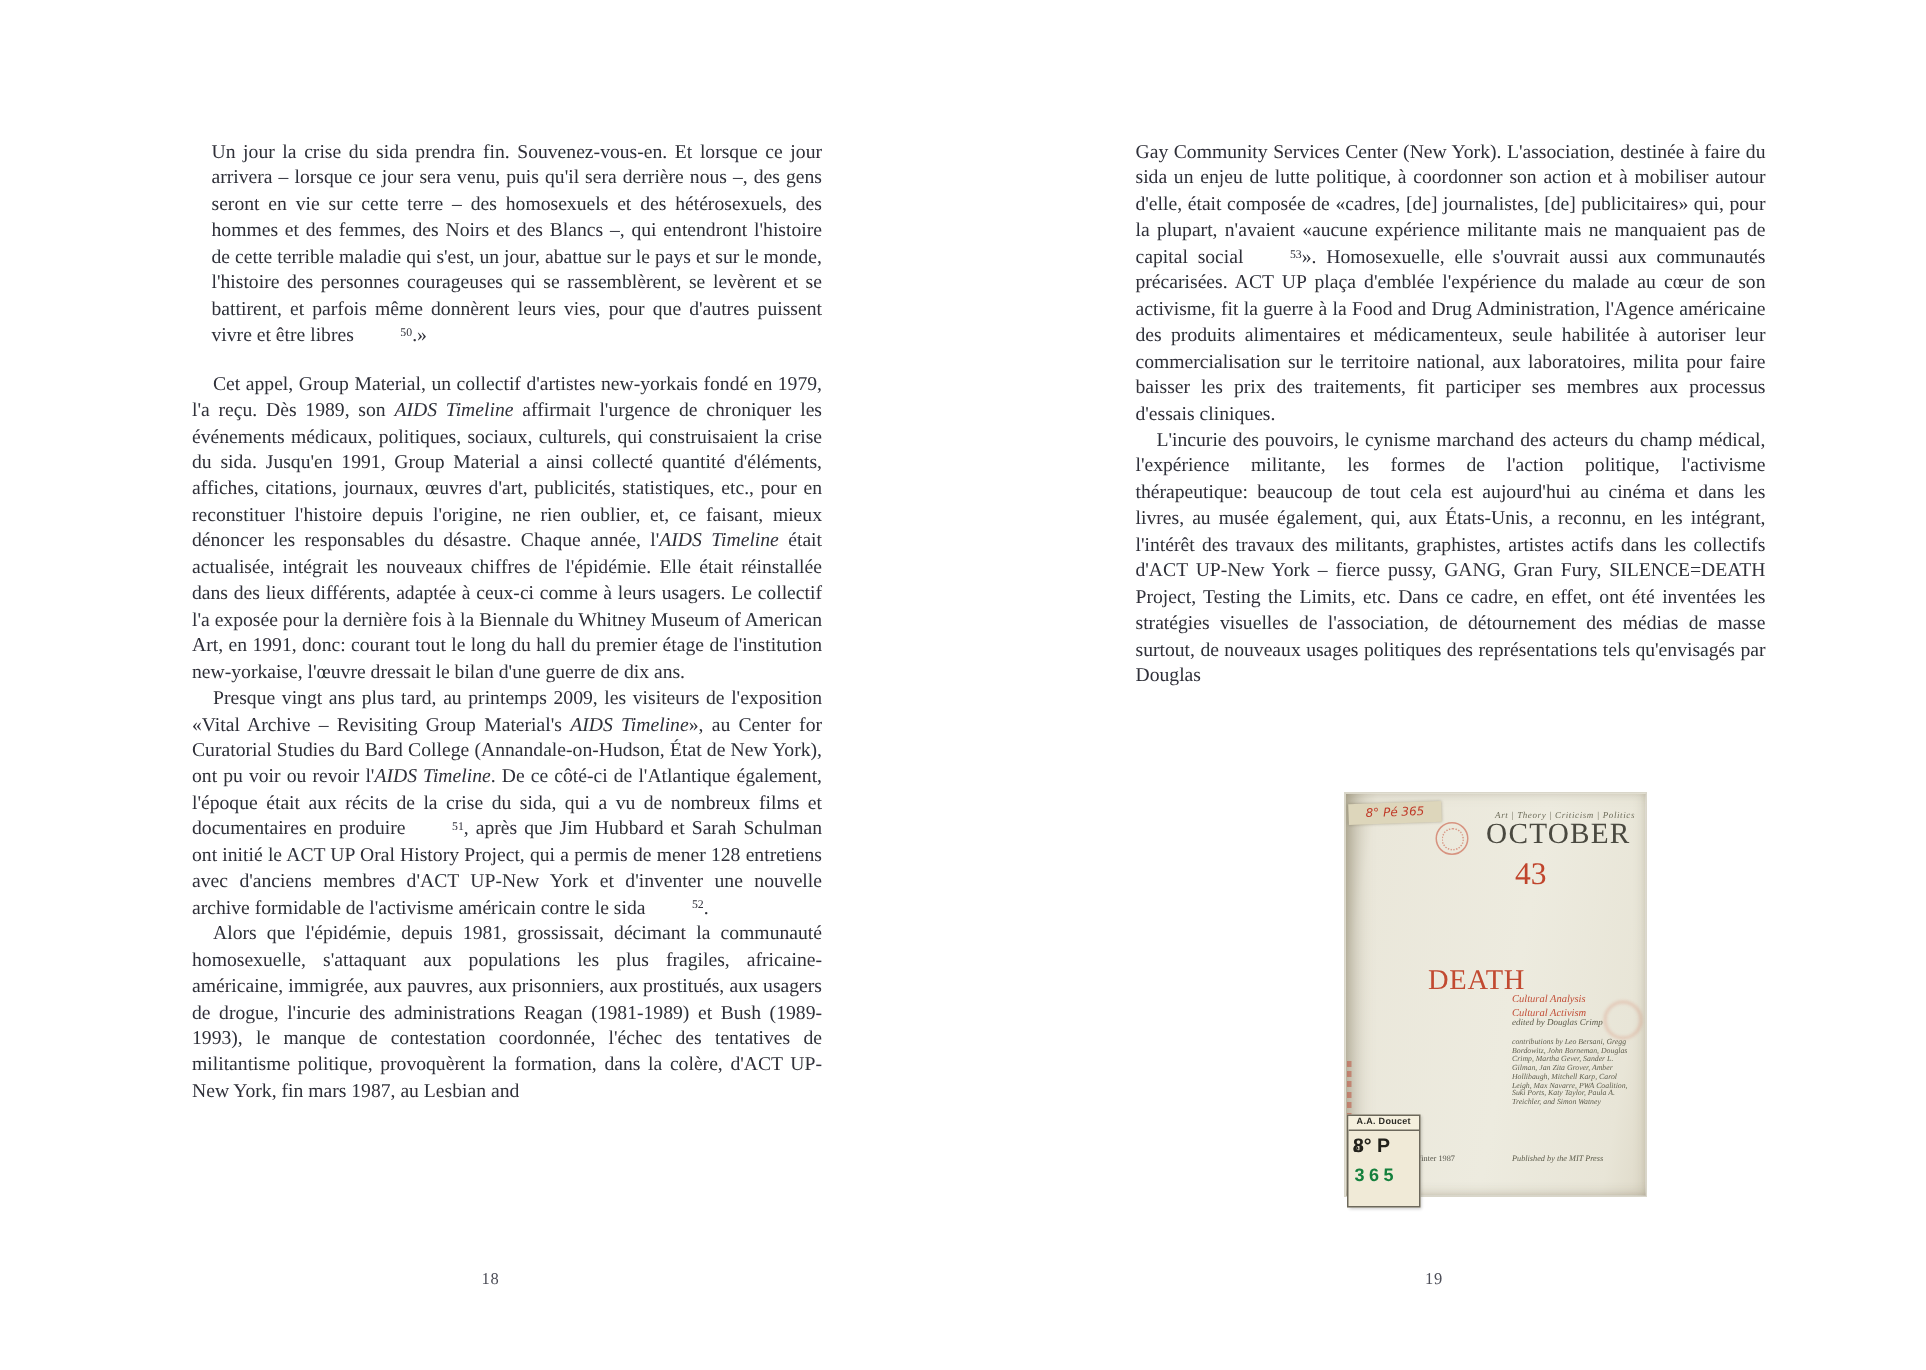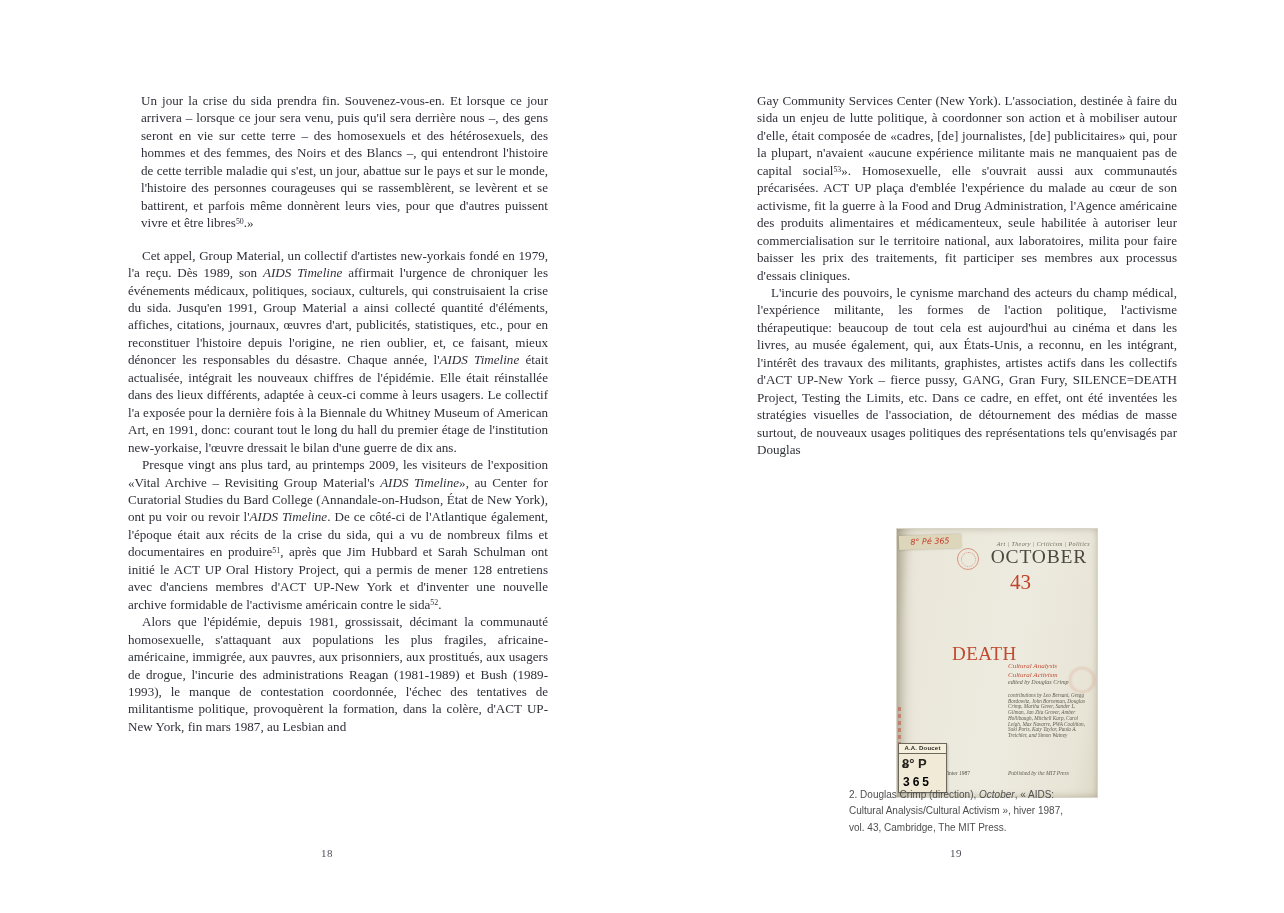--- a/index.html
+++ b/index.html
@@ -7,21 +7,21 @@
           font-family:"Liberation Serif","DejaVu Serif",serif;color:#2f3039;}
   .column{position:absolute;top:92px;width:420px;font-size:13.1px;line-height:17.45px;
           text-align:justify;}
   .column.left{left:128px;}
   .column.right{left:757px;}
   .column p{margin:0;padding:0;}
   blockquote{margin:0 0 0 0;padding-left:13px;}
   blockquote p{text-indent:0;}
   .body-start{margin-top:15px !important;}
   p.indent{text-indent:14px;}
-  sup{font-size:.60em;line-height:0;vertical-align:baseline;position:relative;top:-.42em;}
+  sup{font-size:.60em;line-height:0;vertical-align:baseline;position:relative;top:-.42em;padding-left:31px;}
   em{font-style:italic;}
 
   .pagenum{position:absolute;top:847px;width:30px;text-align:center;
            font-size:11px;color:#4d4e58;letter-spacing:.5px;}
   .pagenum.pn-left{left:312px;}
   .pagenum.pn-right{left:941px;}
 
   
   .cover{position:absolute;left:857px;top:513px;width:200px;height:268px;
          background:linear-gradient(100deg,#d9d5c4,#eae7da 9%,#edebdf 55%,#e8e5d7 88%,#ded9c8);
@@ -50,21 +50,21 @@
             border:2px solid rgba(205,90,60,.22);filter:blur(1px);}
   .c-spine-mark{top:178px;left:1px;width:3px;height:40px;
                 background:repeating-linear-gradient(180deg,rgba(190,60,40,.45) 0 4px,rgba(190,60,40,0) 4px 7px);}
   .c-label{left:1px;top:214px;width:47px;background:#f0ead7;border:1px solid #6c685b;
            box-shadow:1px 1px 2px rgba(0,0,0,.2);}
   .c-label span{position:static;display:block;}
   .c-label-head{font:700 6px/9px "Liberation Sans",sans-serif;color:#2c2b25;text-align:center;
                 border-bottom:1px solid #6c685b;letter-spacing:.2px;background:#f5f0de;}
   .c-label-mid{font:700 13px/16px "Liberation Sans",sans-serif;color:#23221c;padding:2px 0 0 3px;}
   .c-label-mid .small{display:inline;font-size:7px;font-weight:700;}
-  .c-label-num{font:700 12px/14px "Liberation Sans",sans-serif;color:#000000;letter-spacing:3px;padding:1px 0 3px 4px;}
+  .c-label-num{font:700 12px/14px "Liberation Sans",sans-serif;color:#15803d;letter-spacing:3px;padding:1px 0 14px 4px;}
 
   .caption{position:absolute;left:849px;top:787px;width:252px;
            font-family:"Liberation Sans","DejaVu Sans",sans-serif;font-size:10px;line-height:16.4px;color:#4e4e4e;}
   .caption div{white-space:nowrap;}
 </style>
 </head>
 <body>
 
 <div class="spread">
 
@@ -99,22 +99,17 @@
     <span class="c-contrib">contributions by Leo Bersani, Gregg Bordowitz, John Borneman, Douglas Crimp, Martha Gever, Sander L. Gilman, Jan Zita Grover, Amber Hollibaugh, Mitchell Karp, Carol Leigh, Max Navarre, PWA Coalition, Suki Ports, Katy Taylor, Paula A. Treichler, and Simon Watney</span>
     <span class="c-season">/Winter 1987</span>
     <span class="c-pub">Published by the MIT Press</span>
     <span class="c-label">
       <span class="c-label-head">A.A. Doucet</span>
       <span class="c-label-mid"><b>8° P</b><span class="small">ér</span></span>
       <span class="c-label-num">365</span>
     </span>
   </figure>
 
-  <div class="caption">
-    <div>2. Douglas Crimp (direction), <em>October</em>, « AIDS:</div>
-    <div>Cultural Analysis/Cultural Activism », hiver 1987,</div>
-    <div>vol. 43, Cambridge, The MIT Press.</div>
-  </div>
 
   <div class="pagenum pn-left">18</div>
   <div class="pagenum pn-right">19</div>
 
 </div>
 
 </body></html>

